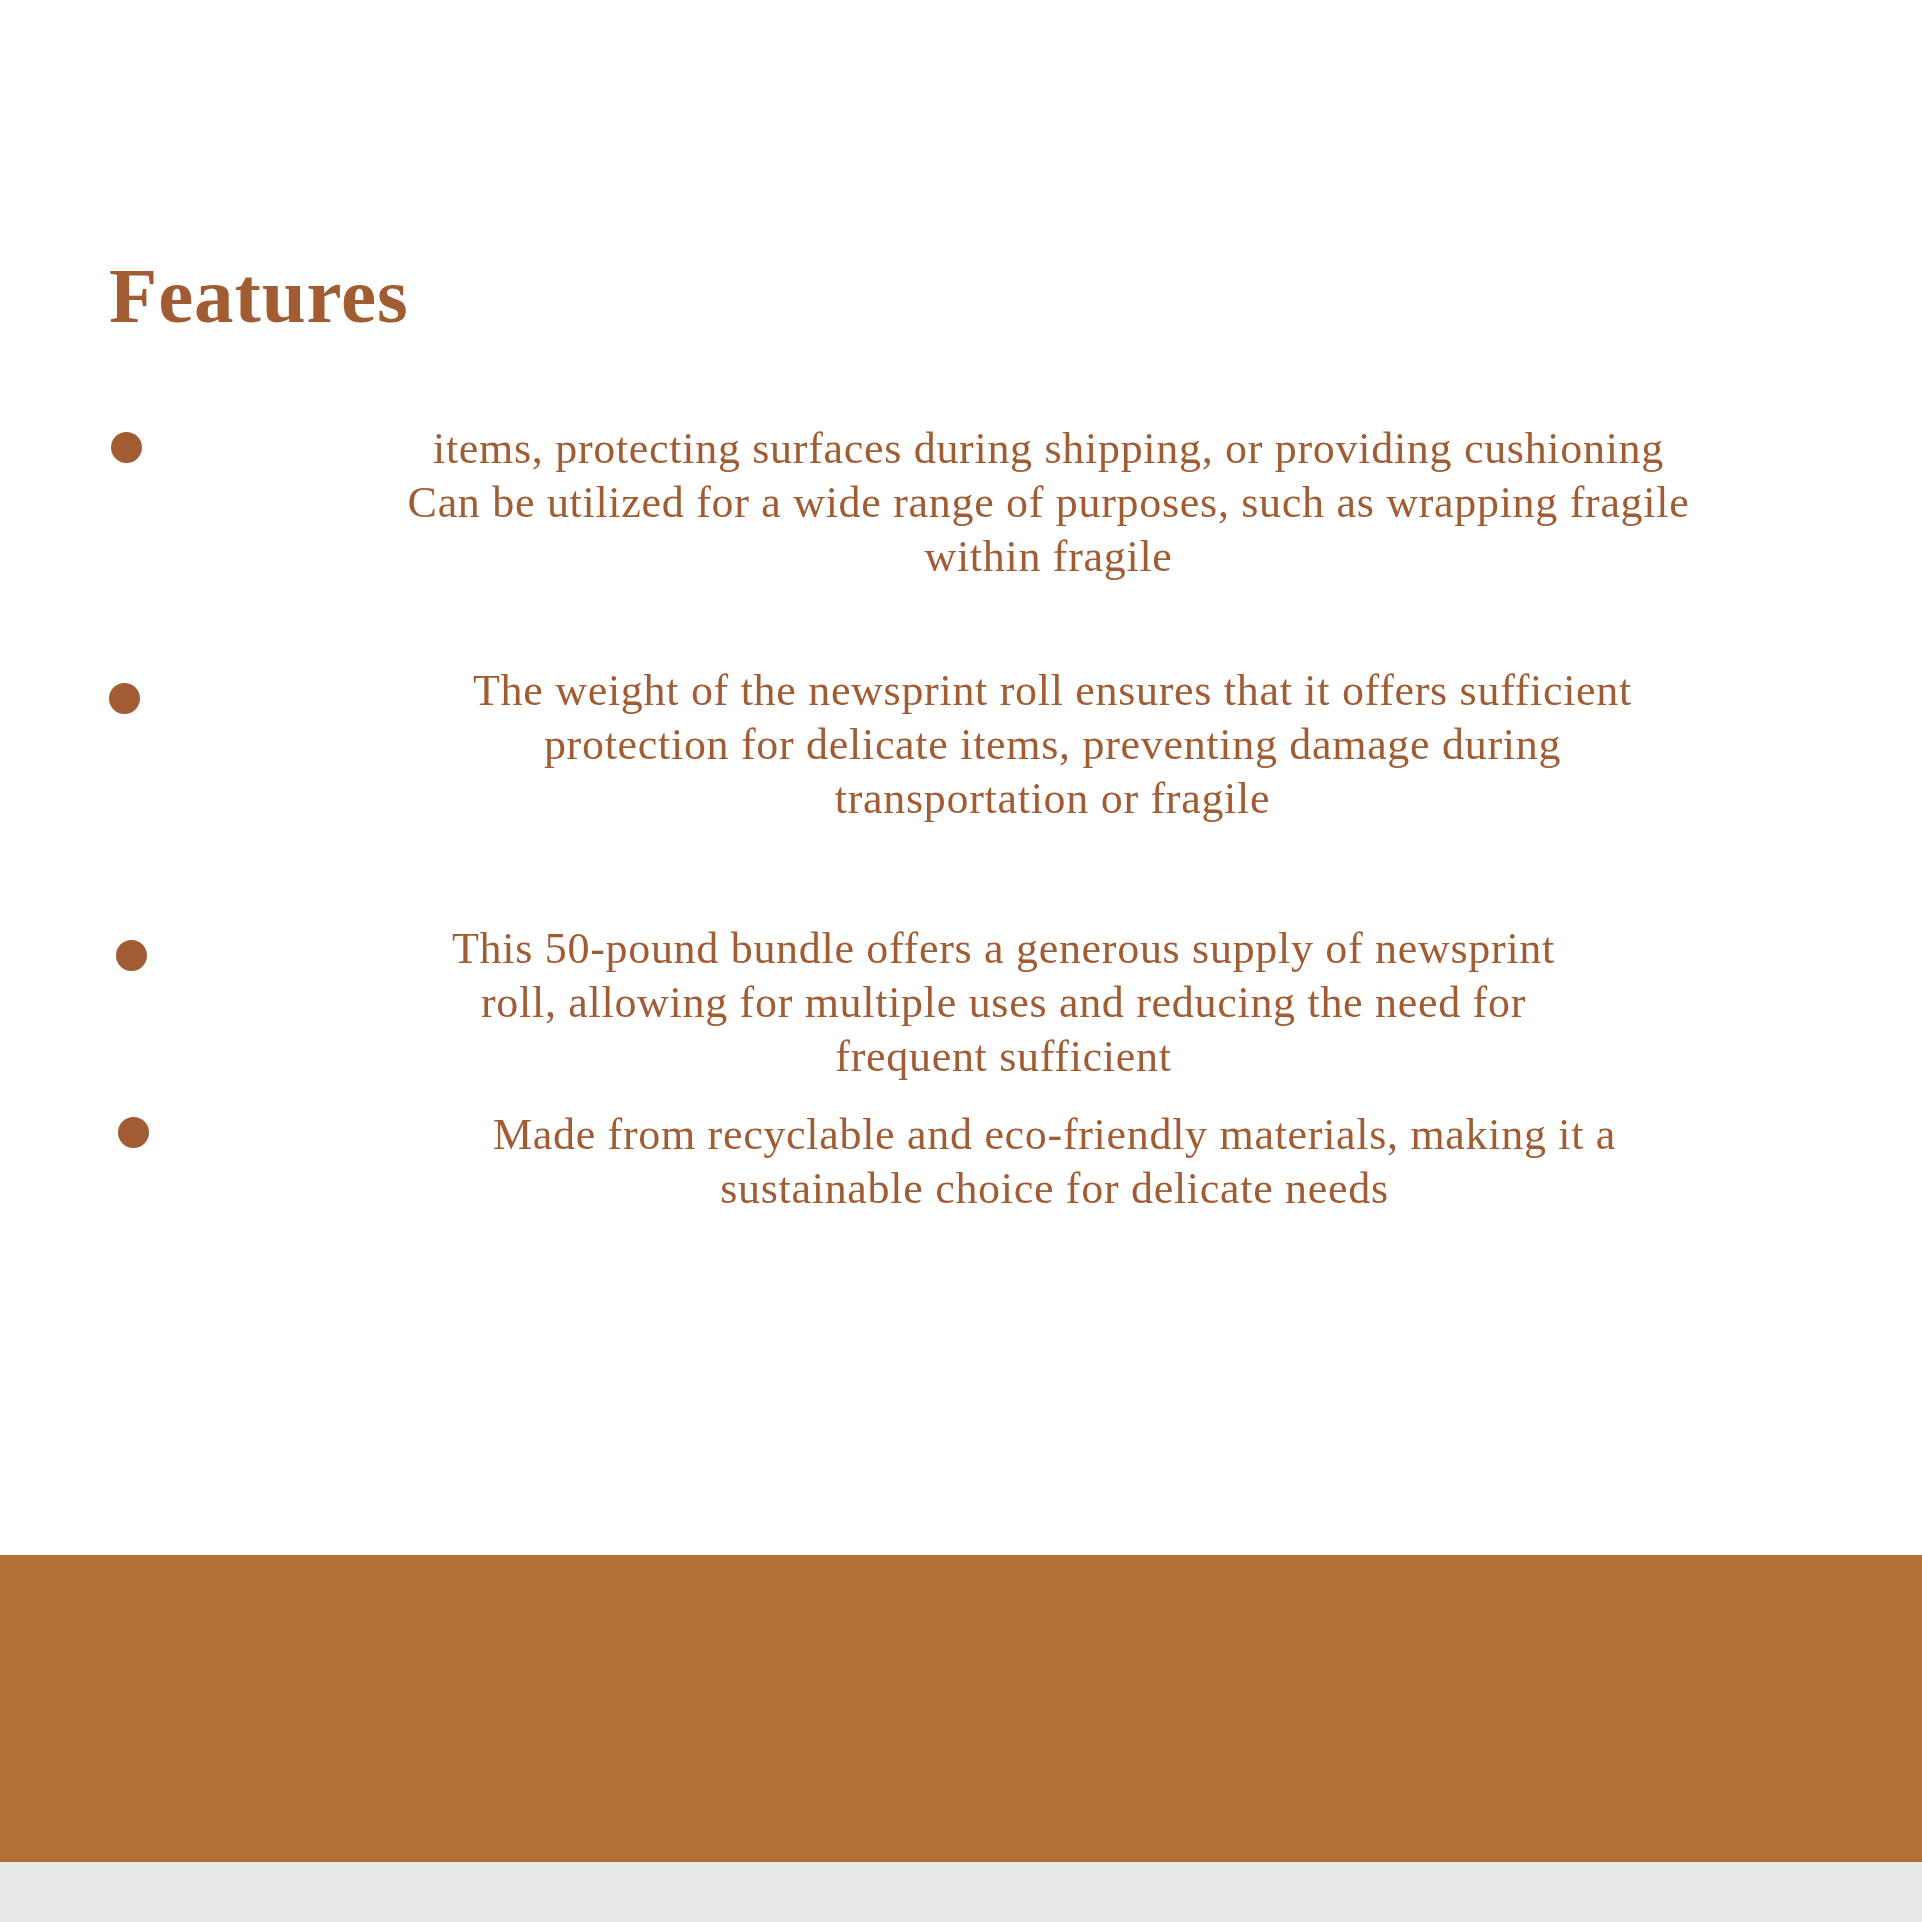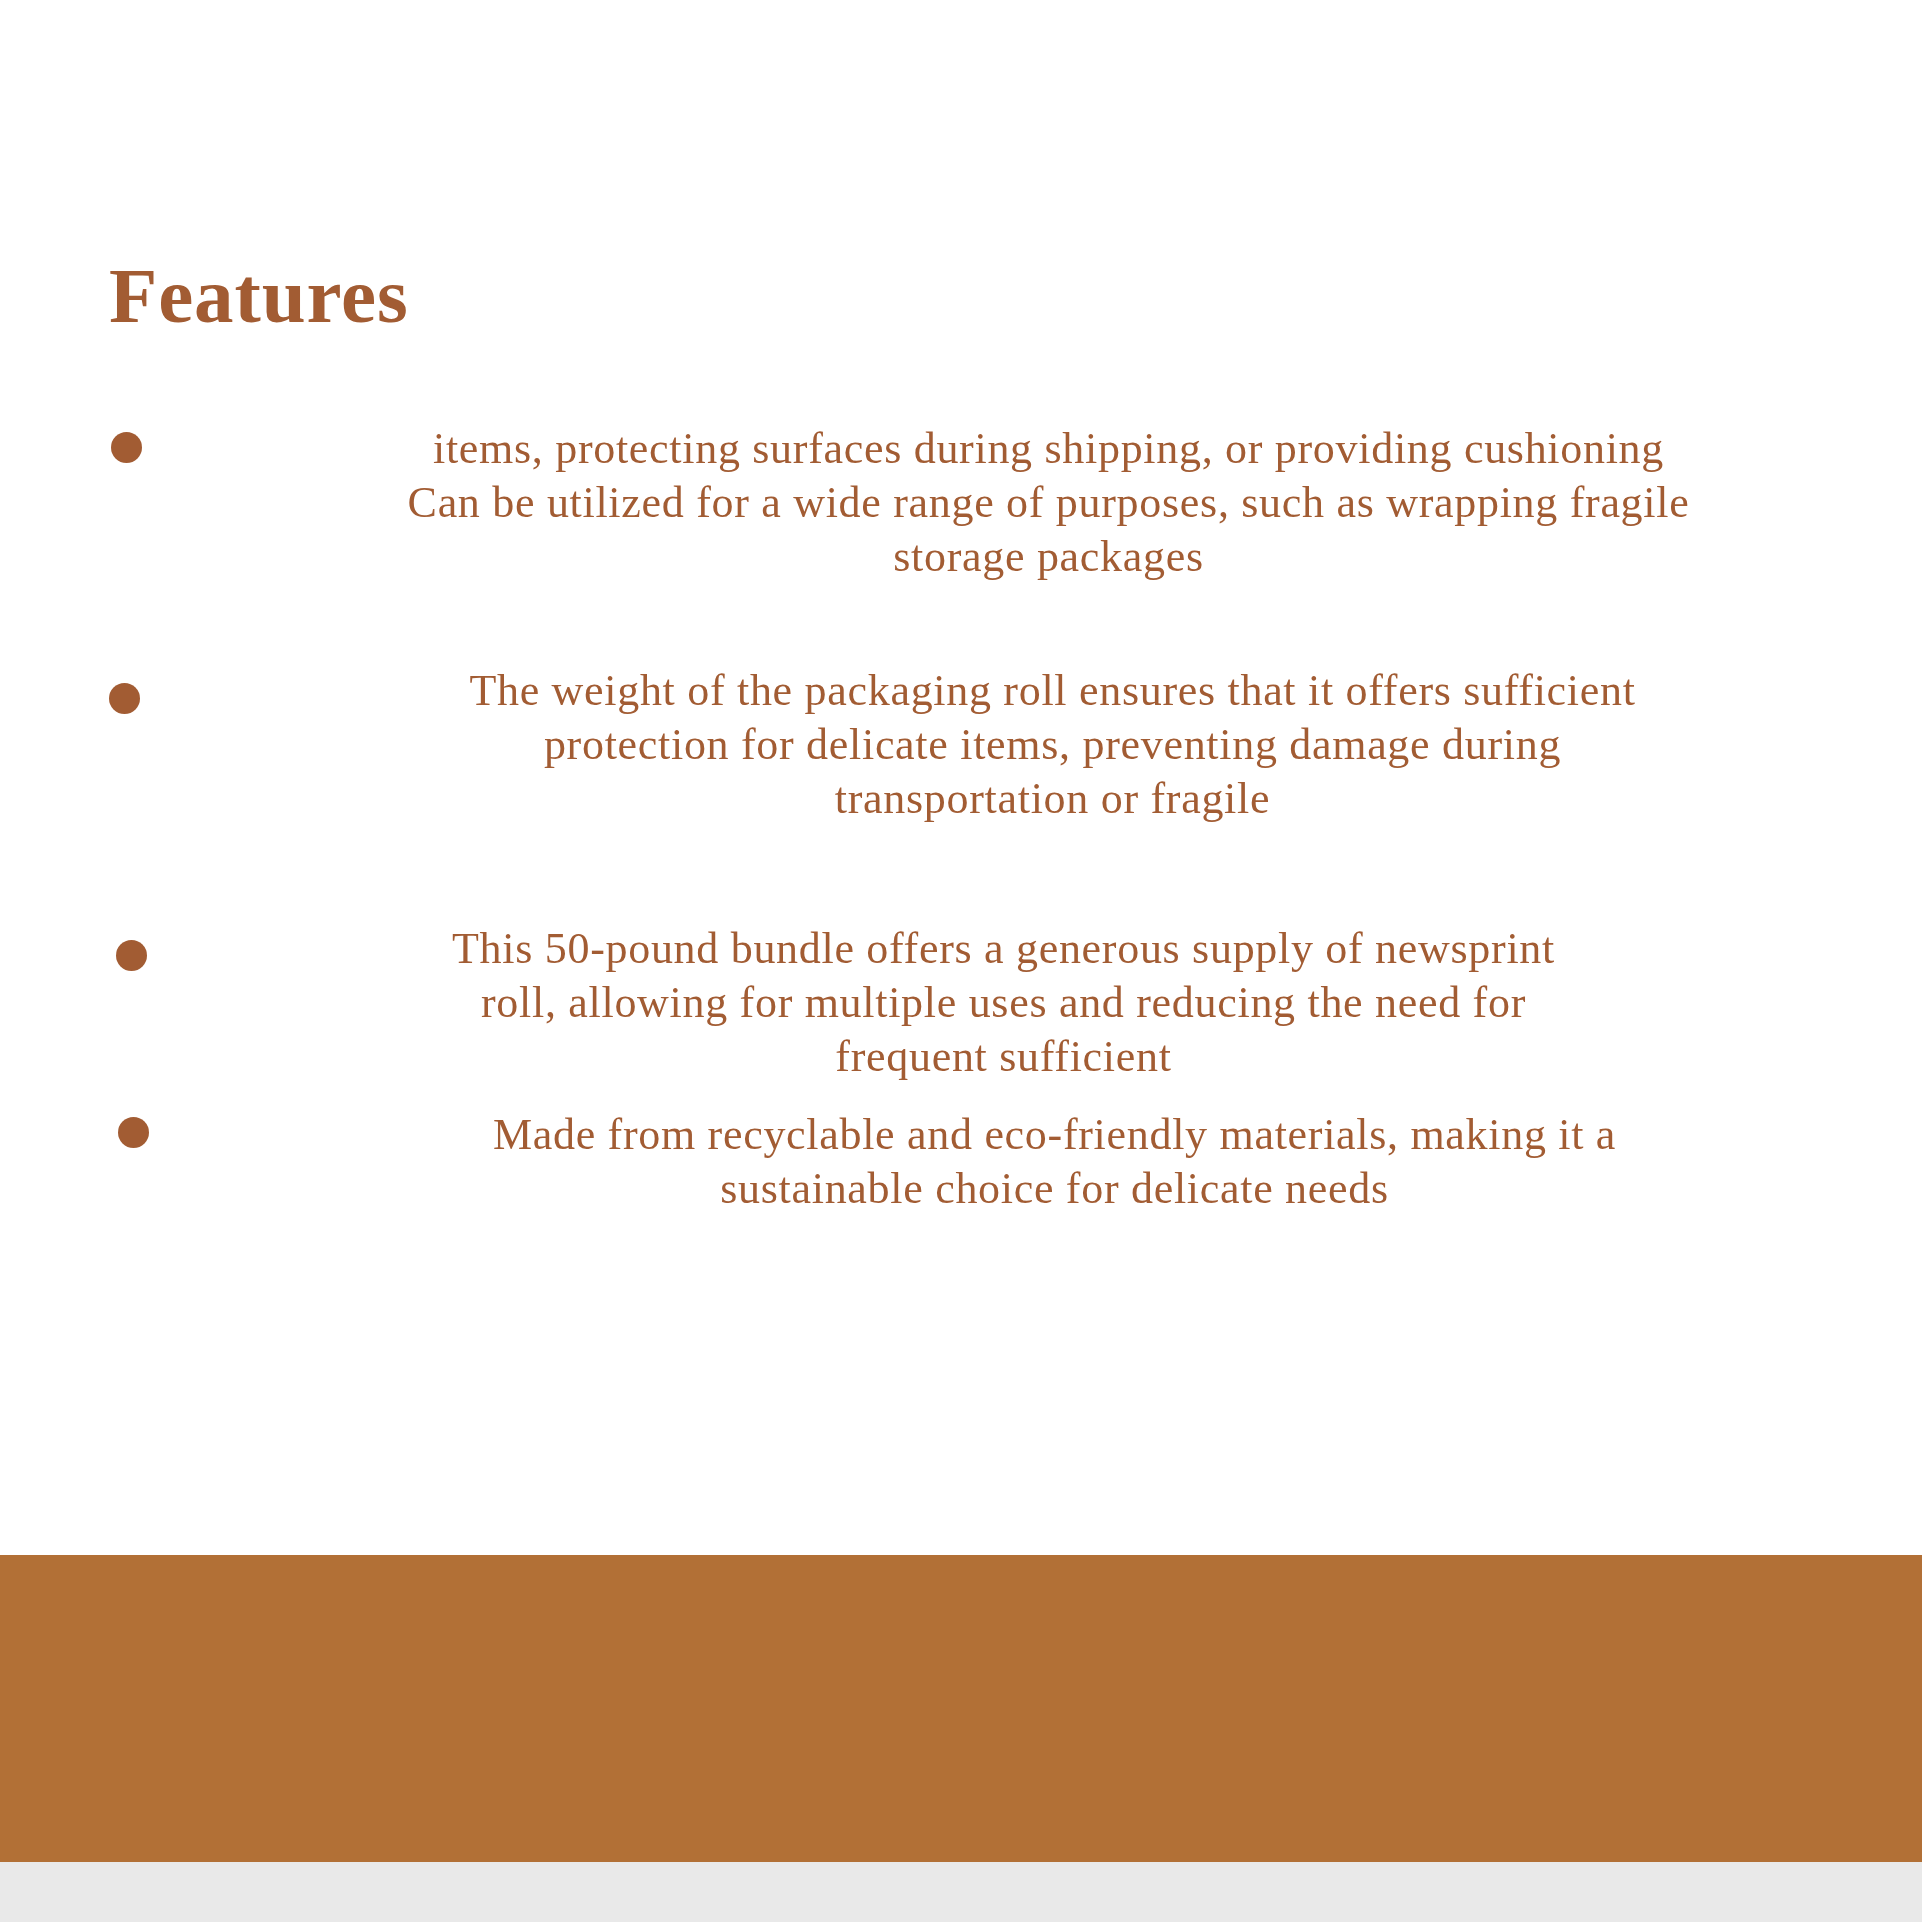--- a/index.html
+++ b/index.html
@@ -82,28 +82,28 @@
 
   <h1 class="heading">Features</h1>
 
   <ul class="features">
 
     <li class="feature-item item-1">
       <span class="dot"></span>
       <div class="text">
         <div class="line">items, protecting surfaces during shipping, or providing cushioning</div>
         <div class="line">Can be utilized for a wide range of purposes, such as wrapping fragile</div>
-        <div class="line">storage packages</div>
+        <div class="line">within fragile</div>
       </div>
     </li>
 
     <li class="feature-item item-2">
       <span class="dot"></span>
       <div class="text">
-        <div class="line">The weight of the packaging roll ensures that it offers sufficient</div>
+        <div class="line">The weight of the newsprint roll ensures that it offers sufficient</div>
         <div class="line">protection for delicate items, preventing damage during</div>
         <div class="line">transportation or fragile</div>
       </div>
     </li>
 
     <li class="feature-item item-3">
       <span class="dot"></span>
       <div class="text">
         <div class="line">This 50-pound bundle offers a generous supply of newsprint</div>
         <div class="line">roll, allowing for multiple uses and reducing the need for</div>

